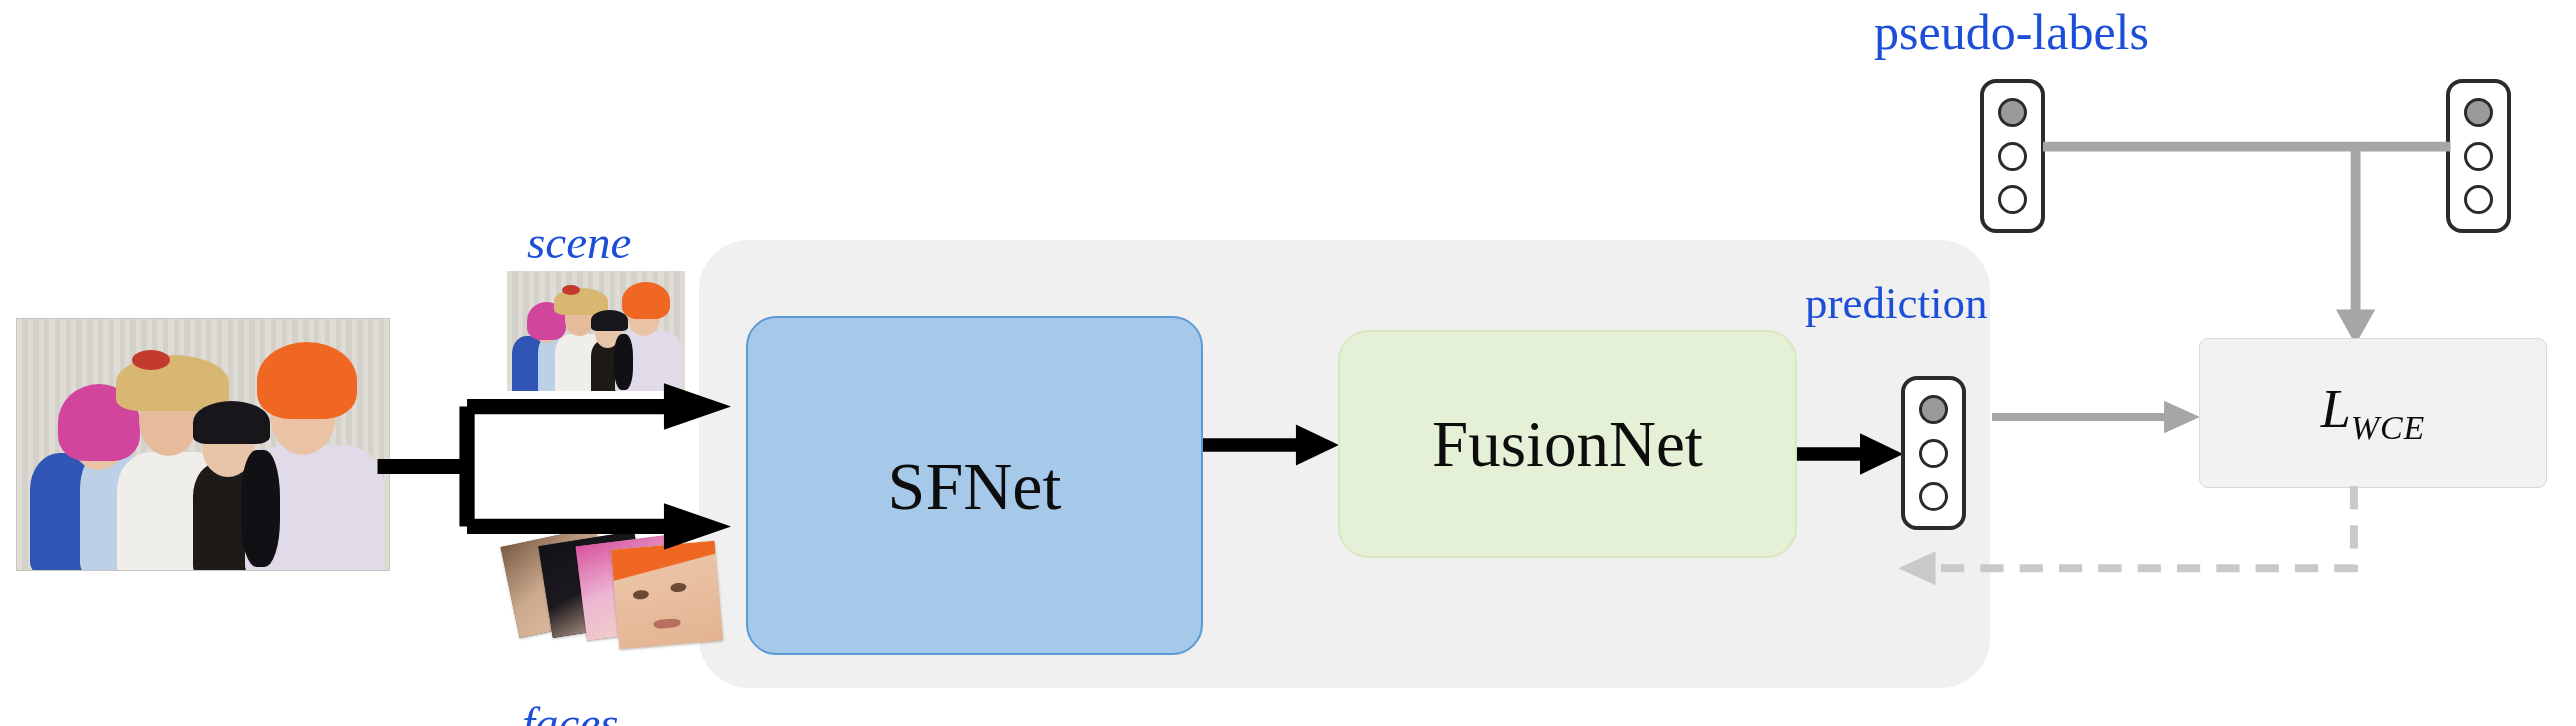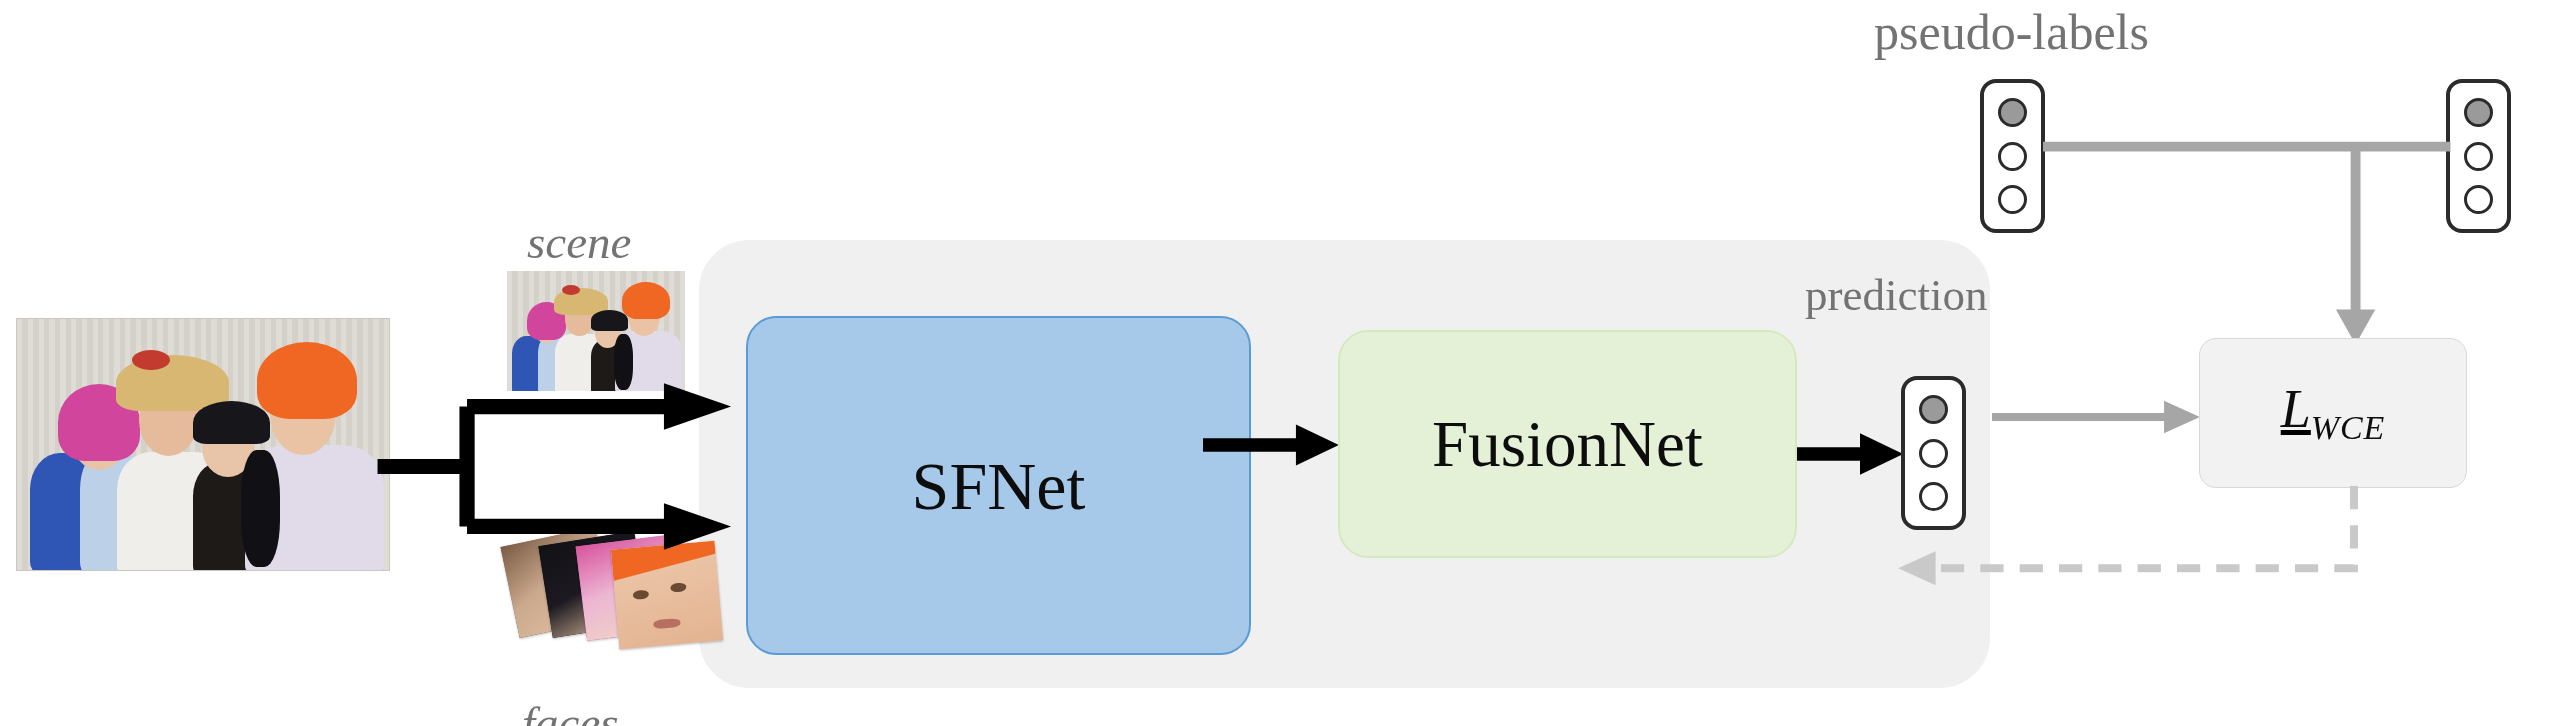--- a/index.html
+++ b/index.html
@@ -38,21 +38,21 @@
     box-sizing: border-box;
   }
   .block-label {
     color: #0d0d0d;
     line-height: 1;
     white-space: nowrap;
   }
   .block-sfnet {
     left: 746px;
     top: 316px;
-    width: 505px;
+    width: 457px;
     height: 339px;
     background: #a6c9ea;
     border: 2.7px solid #5b9bd5;
     border-radius: 30.5px;
   }
   .block-sfnet .block-label { font-size: 68px; }
 
   .block-fusionnet {
     left: 1338px;
     top: 330px;
@@ -60,49 +60,48 @@
     height: 228px;
     background: #e5f1d6;
     border: 2.7px solid #d6e8c0;
     border-radius: 30.5px;
   }
   .block-fusionnet .block-label { font-size: 65px; }
 
   .block-loss {
     left: 2199px;
     top: 338px;
-    width: 268px;
+    width: 348px;
     height: 150px;
     background: #f2f2f2;
     border: 1.8px solid #d8d8d8;
-    border-radius: 17px;
-    text-decoration: underline;
+    border-radius: 9px;
   }
   .block-loss .block-label {
     font-size: 54px;
     font-style: italic;
     font-family: "Liberation Serif", "DejaVu Serif", serif;
   }
   .block-loss .sub {
     font-size: 34px;
     font-style: italic;
     vertical-align: sub;
     letter-spacing: 0.9px;
   }
 
   
   .plain-label {
     position: absolute;
-    color: #737373;
+    color: #1d4ed8;
     line-height: 1;
     white-space: nowrap;
   }
   .lbl-scene   { left: 527px;  top: 219px; font-size: 47px; }
   .lbl-faces   { left: 522px;  top: 700px; font-size: 47px; }
-  .lbl-pred    { left: 1805px; top: 273px; font-size: 45px; }
+  .lbl-pred    { left: 1805px; top: 281px; font-size: 45px; }
   .lbl-pseudo  { left: 1874px; top: 7.2px;   font-size: 50px; }
   .lbl-real    { left: 2331px; top: 7.2px;   font-size: 50px; letter-spacing: 1.8px; }
 
   
   .photo {
     position: absolute;
     overflow: hidden;
     background: #d8d6cf;
   }
   .photo .bg {

